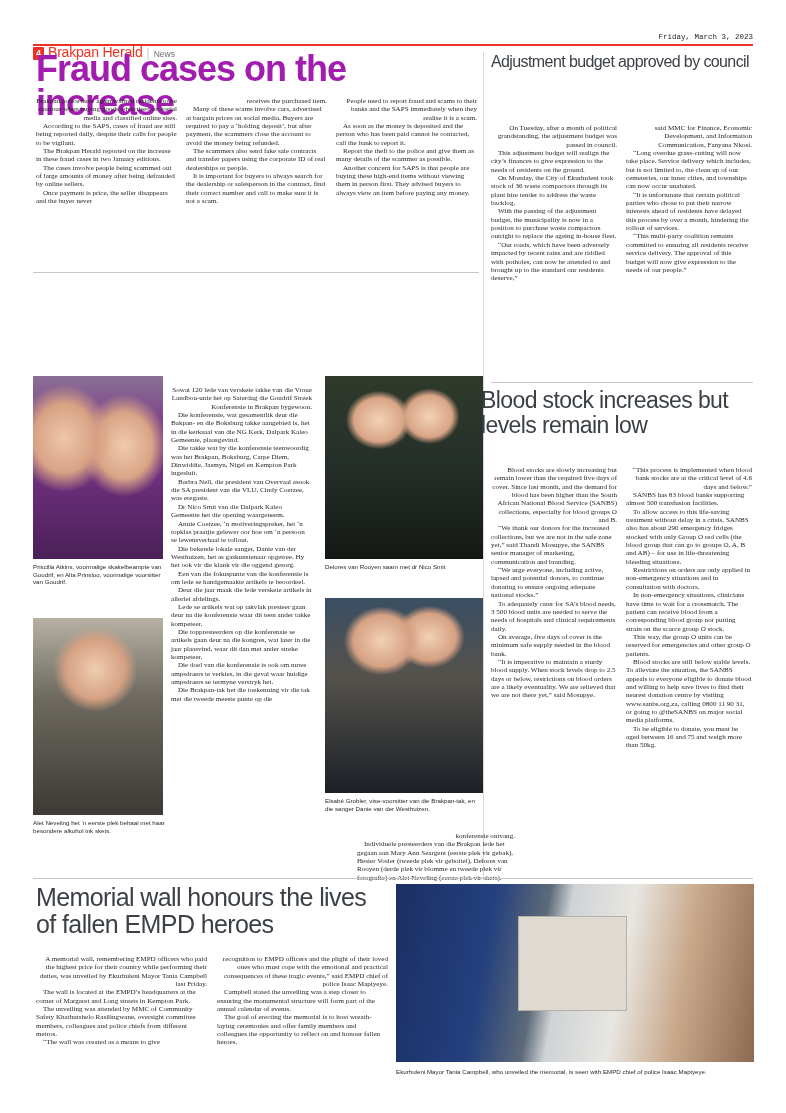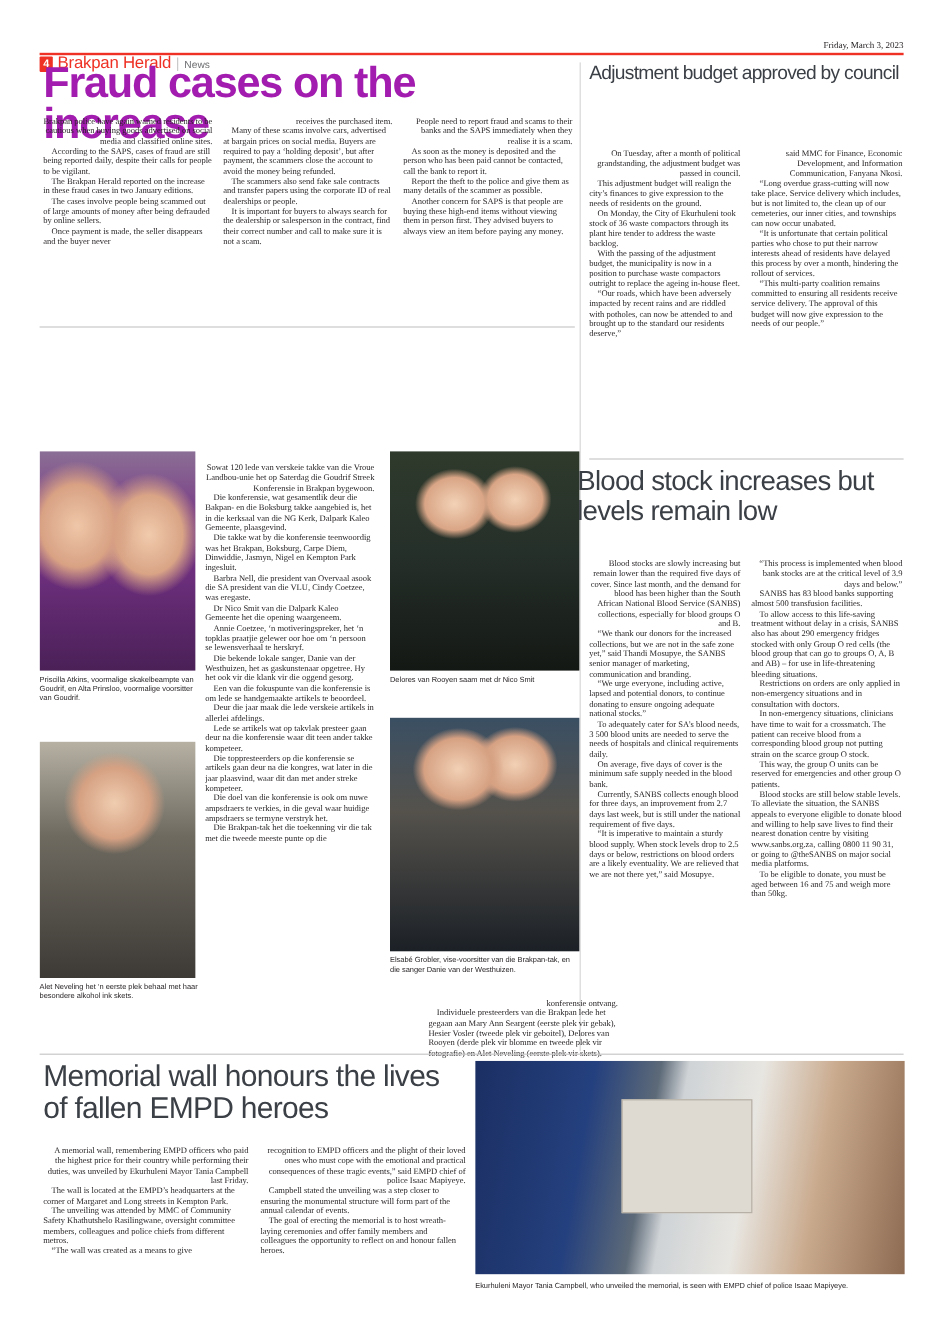--- a/index.html
+++ b/index.html
@@ -50,21 +50,21 @@
     letter-spacing: -0.2px;
   }
   .mast-sep { color: #c9c9c9; font-size: 12px; font-family: "Liberation Sans", sans-serif; }
   .mast-section {
     font-family: "Liberation Sans", sans-serif;
     font-size: 8.5px;
     color: #6d6e71;
     margin-top: 36px;
   }
   .mast-date {
-    font-family: Liberation Serif, serif;
+    font-family: Liberation Mono, monospace;
     font-size: 7.5px;
     color: #231f20;
     padding-left: 21px;
   }
   .rule-red {
     position: absolute;
     left: 33px; right: 33px;
     top: 44px;
     height: 1.5px;
     background: #ee3124;
@@ -269,21 +269,21 @@
 
   <div class="vrule-main"></div>
 
   <h1 class="hl-slab" id="art-fraud-title">Fraud cases on the increase</h1>
   <div class="fraud-cols">
     <div class="body-col">
         <p class="noindent">Brakpan police have again warned residents to be cautious when buying goods advertised on social media and classified online sites.</p>
         <p>According to the SAPS, cases of fraud are still being reported daily, despite their calls for people to be vigilant.</p>
         <p>The Brakpan Herald reported on the increase in these fraud cases in two January editions.</p>
         <p>The cases involve people being scammed out of large amounts of money after being defrauded by online sellers.</p>
-        <p>Once payment is made, the seller disappears and the buyer never</p>
+        <p>Once payment is price, the seller disappears and the buyer never</p>
       </div>
     <div class="body-col">
         <p class="noindent">receives the purchased item.</p>
         <p>Many of these scams involve cars, advertised at bargain prices on social media. Buyers are required to pay a ‘holding deposit’, but after payment, the scammers close the account to avoid the money being refunded.</p>
         <p>The scammers also send fake sale contracts and transfer papers using the corporate ID of real dealerships or people.</p>
         <p>It is important for buyers to always search for the dealership or salesperson in the contract, find their correct number and call to make sure it is not a scam.</p>
       </div>
     <div class="body-col">
         <p class="noindent">People need to report fraud and scams to their banks and the SAPS immediately when they realise it is a scam.</p>
         <p>As soon as the money is deposited and the person who has been paid cannot be contacted, call the bank to report it.</p>
@@ -321,21 +321,21 @@
         <i class="img-b"></i>
       </div>
     <div class="caption" id="vlu-cap-2">Alet Neveling het ‘n eerste plek behaal met haar besondere alkohol ink skets.</div>
 
     <div class="body-col" id="vlu-textcol-1">
         <p class="noindent">Sowat 120 lede van verskeie takke van die Vroue Landbou-unie het op Saterdag die Goudrif Streek Konferensie in Brakpan bygewoon.</p>
         <p>Die konferensie, wat gesamentlik deur die Bakpan- en die Boksburg takke aangebied is, het in die kerksaal van die NG Kerk, Dalpark Kaleo Gemeente, plaasgevind.</p>
         <p>Die takke wat by die konferensie teenwoordig was het Brakpan, Boksburg, Carpe Diem, Dinwiddie, Jasmyn, Nigel en Kempton Park ingesluit.</p>
         <p>Barbra Nell, die president van Overvaal asook die SA president van die VLU, Cindy Coetzee, was eregaste.</p>
         <p>Dr Nico Smit van die Dalpark Kaleo Gemeente het die opening waargeneem.</p>
-        <p>Annie Coetzee, ‘n motiveringspreker, het ‘n topklas praatjie gelewer oor hoe om ‘n persoon se lewensverhaal te herskryf.</p>
+        <p>Annie Coetzee, ‘n motiveringspreker, het ‘n topklas praatjie gelewer oor hoe om ‘n persoon se lewensverhaal te rollout.</p>
         <p>Die bekende lokale sanger, Danie van der Westhuizen, het as gaskunstenaar opgetree. Hy het ook vir die klank vir die oggend gesorg.</p>
         <p>Een van die fokuspunte van die konferensie is om lede se handgemaakte artikels te beoordeel.</p>
         <p>Deur die jaar maak die lede verskeie artikels in allerlei afdelings.</p>
         <p>Lede se artikels wat op takvlak presteer gaan deur na die konferensie waar dit teen ander takke kompeteer.</p>
         <p>Die toppresteerders op die konferensie se artikels gaan deur na die kongres, wat later in die jaar plaasvind, waar dit dan met ander streke kompeteer.</p>
         <p>Die doel van die konferensie is ook om nuwe ampsdraers te verkies, in die geval waar huidige ampsdraers se termyne verstryk het.</p>
         <p>Die Brakpan-tak het die toekenning vir die tak met die tweede meeste punte op die</p>
       </div>
 
     <div class="ph" id="vlu-photo-3">
@@ -356,25 +356,24 @@
 
   <div class="rule-grey-2"></div>
   <h1 class="hl-sans" id="art-blood-title">Blood stock increases but levels remain low</h1>
   <div class="blood-cols">
     <div class="body-col">
         <p class="noindent">Blood stocks are slowly increasing but remain lower than the required five days of cover. Since last month, and the demand for blood has been higher than the South African National Blood Service (SANBS) collections, especially for blood groups O and B.</p>
         <p>“We thank our donors for the increased collections, but we are not in the safe zone yet,” said Thandi Mosupye, the SANBS senior manager of marketing, communication and branding.</p>
         <p>“We urge everyone, including active, lapsed and potential donors, to continue donating to ensure ongoing adequate national stocks.”</p>
         <p>To adequately cater for SA’s blood needs, 3 500 blood units are needed to serve the needs of hospitals and clinical requirements daily.</p>
         <p>On average, five days of cover is the minimum safe supply needed in the blood bank.</p>
-        <p>Currently, SANBS collects enough blood for three days, an improvement from 2.7 days last week, but is still under the national requirement of five days.</p>
         <p>“It is imperative to maintain a sturdy blood supply. When stock levels drop to 2.5 days or below, restrictions on blood orders are a likely eventuality. We are relieved that we are not there yet,” said Mosupye.</p>
       </div>
     <div class="body-col">
-        <p class="noindent">“This process is implemented when blood bank stocks are at the critical level of 3.9 days and below.”</p>
+        <p class="noindent">“This process is implemented when blood bank stocks are at the critical level of 4.6 days and below.”</p>
         <p>SANBS has 83 blood banks supporting almost 500 transfusion facilities.</p>
         <p>To allow access to this life-saving treatment without delay in a crisis, SANBS also has about 290 emergency fridges stocked with only Group O red cells (the blood group that can go to groups O, A, B and AB) – for use in life-threatening bleeding situations.</p>
         <p>Restrictions on orders are only applied in non-emergency situations and in consultation with doctors.</p>
         <p>In non-emergency situations, clinicians have time to wait for a crossmatch. The patient can receive blood from a corresponding blood group not putting strain on the scarce group O stock.</p>
         <p>This way, the group O units can be reserved for emergencies and other group O patients.</p>
         <p>Blood stocks are still below stable levels. To alleviate the situation, the SANBS appeals to everyone eligible to donate blood and willing to help save lives to find their nearest donation centre by visiting www.sanbs.org.za, calling 0800 11 90 31, or going to @theSANBS on major social media platforms.</p>
         <p>To be eligible to donate, you must be aged between 16 and 75 and weigh more than 50kg.</p>
       </div>
   </div>
 

